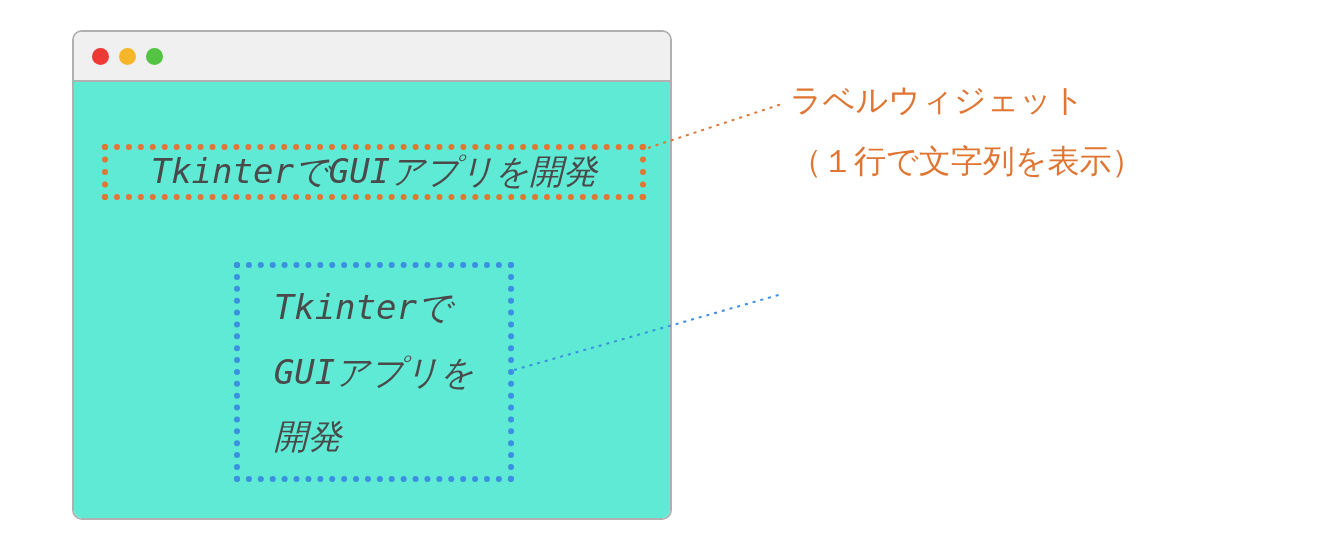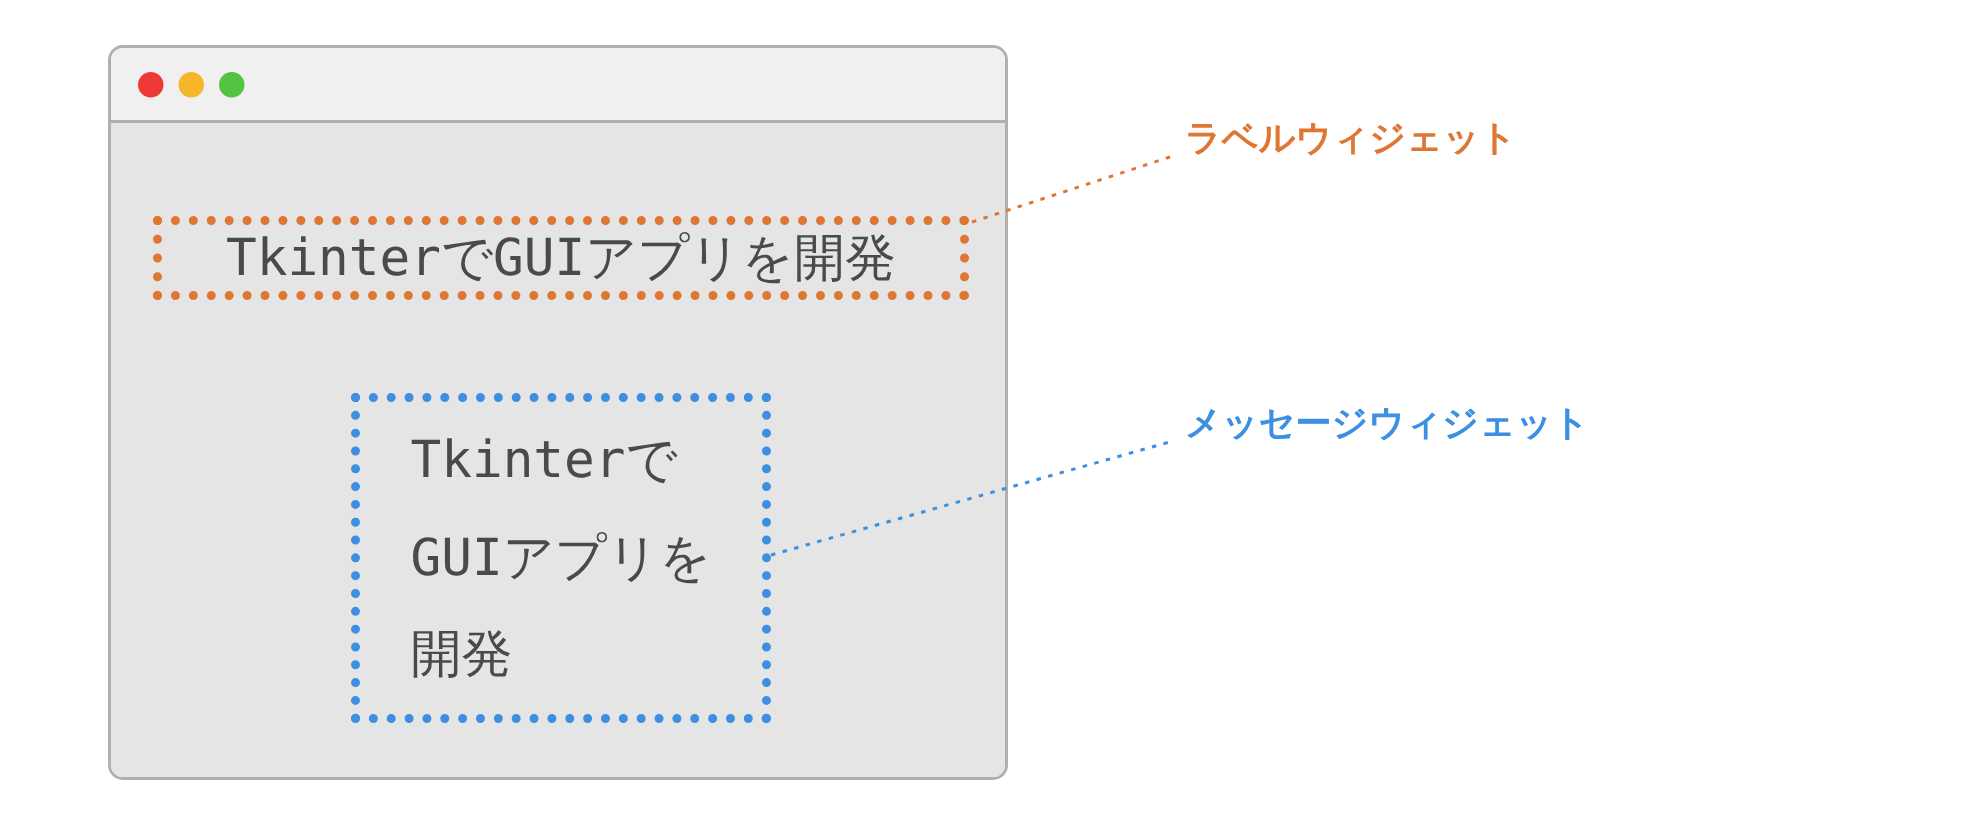--- a/index.html
+++ b/index.html
@@ -34,22 +34,23 @@
       width: 17px;
       height: 17px;
       border-radius: 50%;
     }
     .red { background: #ed3a34; }
     .yellow { background: #f6b62a; }
     .green { background: #54c242; }
     .body-area {
       width: 100%;
       height: calc(100% - 50px);
-      background: #e5e5e5;
+      background: #5eead4;
       position: relative;
+      font-style: italic;
     }
     .label-widget {
       position: absolute;
       left: 28px;
       top: 62px;
       width: 544px;
       height: 56px;
       border: 6px dotted #e07633;
       display: flex;
       align-items: center;
@@ -68,23 +69,22 @@
       display: flex;
       align-items: center;
       justify-content: center;
       color: #4a4a4a;
       font-size: 34px;
       font-family: "Menlo", "Consolas", monospace;
       line-height: 1.9;
     }
     .annotation {
       position: absolute;
-      font-size: 24px;
+      font-size: 32px;
       line-height: 1.9;
-      font-weight: bold;
     }
     .anno-orange { color: #e07633; }
     .anno-blue { color: #3c8fe1; }
     .anno1 { left: 790px; top: 70px; }
     .anno2 { left: 790px; top: 260px; }
     svg.connector {
       position: absolute;
       left: 0;
       top: 0;
       width: 1320px;
@@ -115,17 +115,18 @@
   </div>
 </div>
 
 <svg class="connector">
   <line x1="648" y1="148" x2="782" y2="104" stroke="#e07633" stroke-width="2" stroke-dasharray="3,5"></line>
   <line x1="514" y1="370" x2="782" y2="294" stroke="#3c8fe1" stroke-width="2" stroke-dasharray="3,5"></line>
 </svg>
 
 <div class="annotation anno-orange anno1">
   <span>ラベルウィジェット</span><br>
+  <span>（１行で文字列を表示）</span>
 </div>
 
 <div class="annotation anno-blue anno2">
-  <span>メッセージウィジェット</span><br>
+  <br>
 </div>
 
 </body></html>

